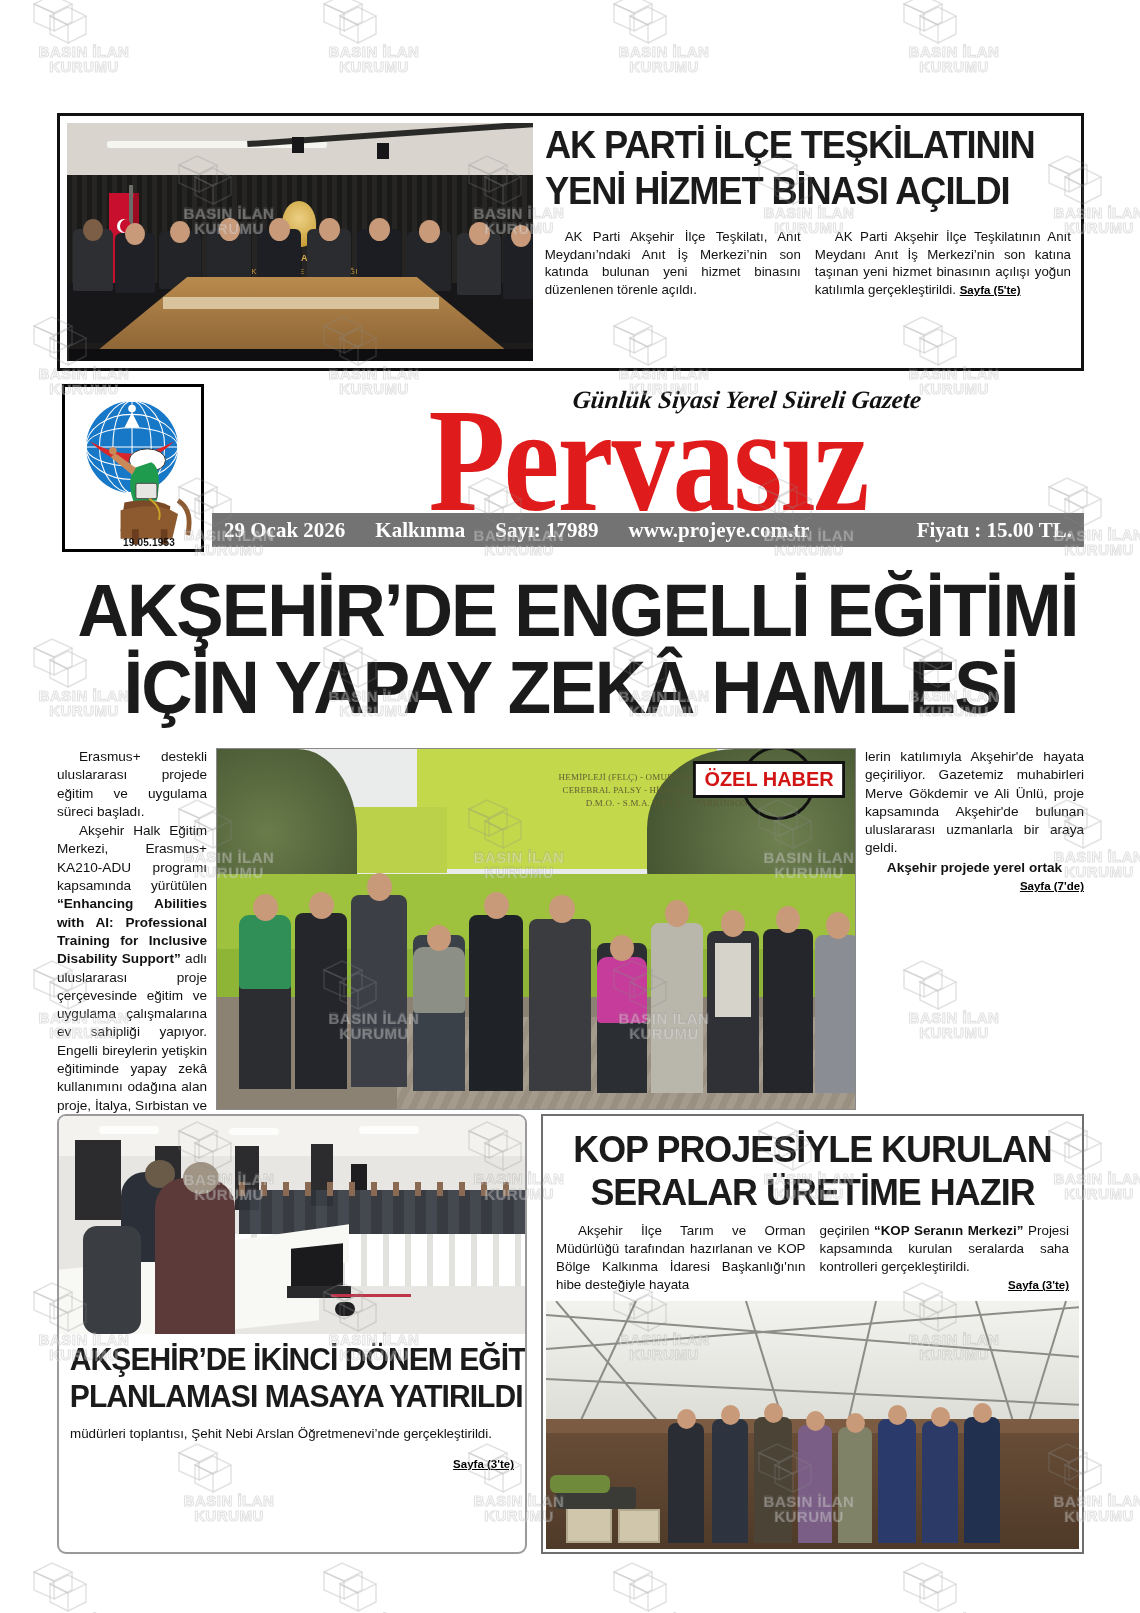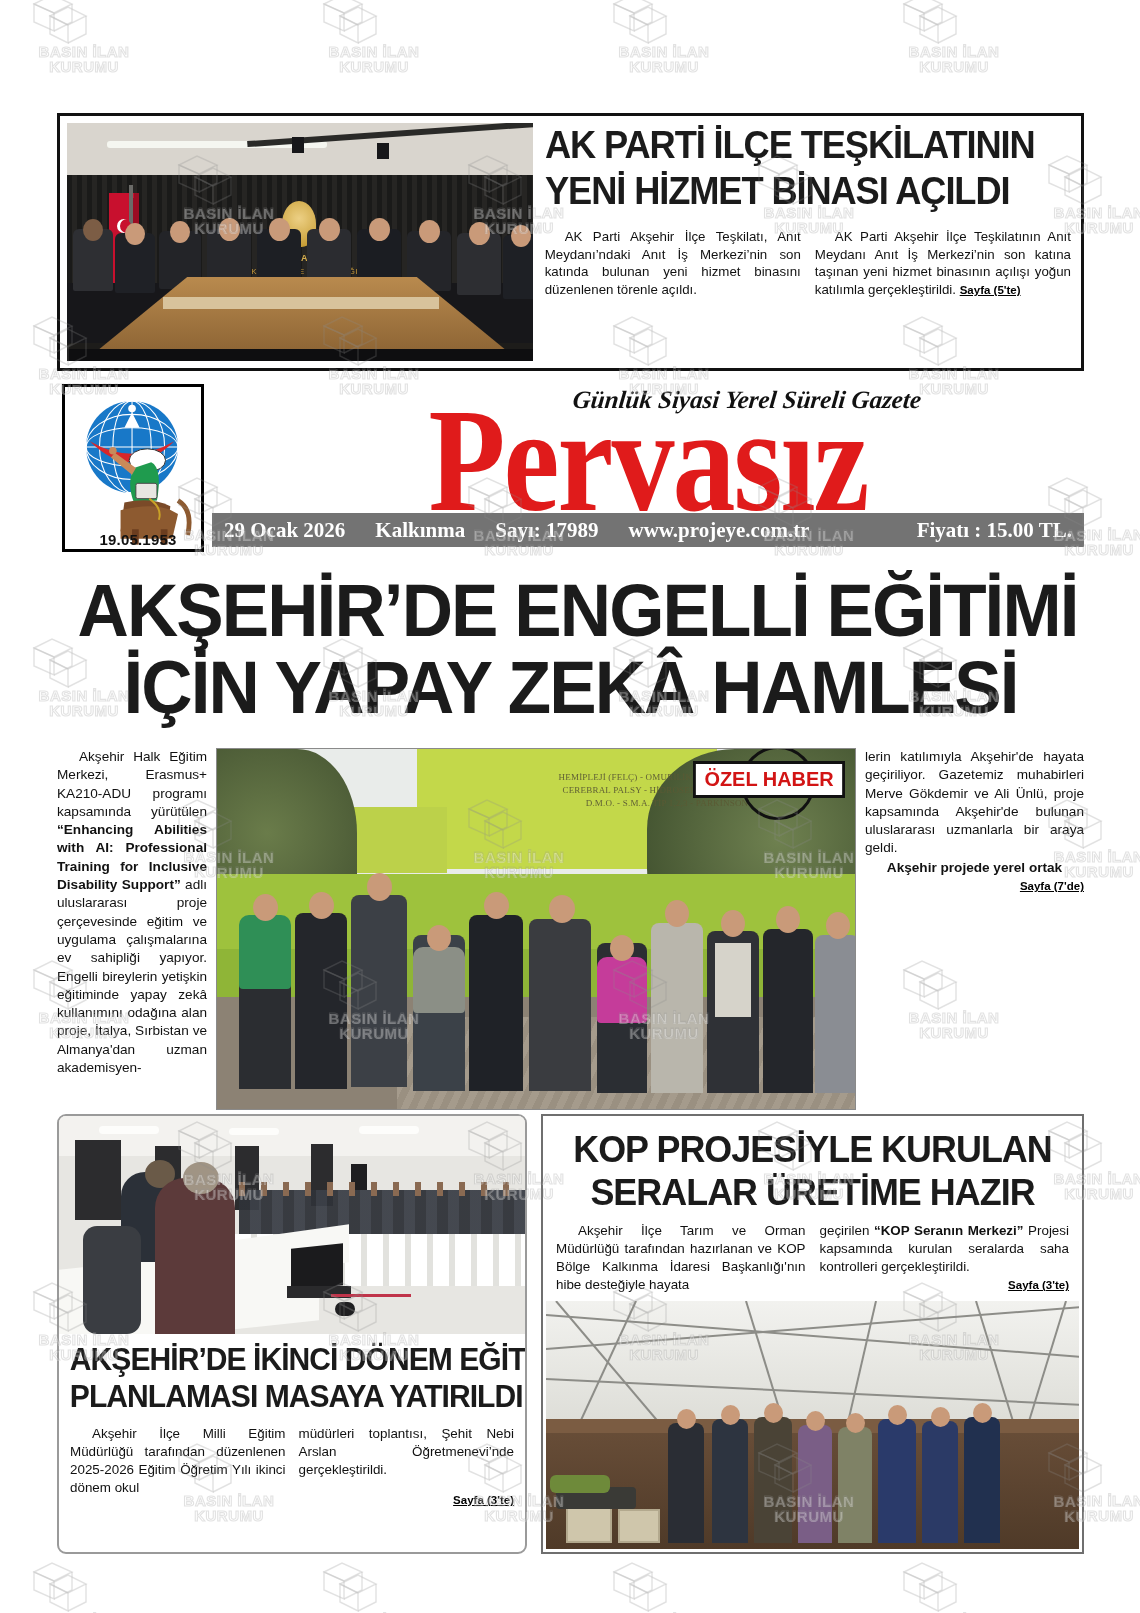--- a/index.html
+++ b/index.html
@@ -82,22 +82,22 @@
     position: absolute; left: 57px; top: 382px;
     width: 1027px; height: 172px;
   }
   #logo-box {
     position: absolute; left: 5px; top: 2px;
     width: 142px; height: 168px;
     border: 3px solid #000; background: #fff;
     overflow: hidden;
   }
   #logo-year {
-    position: absolute; bottom: 1px; left: 5px; width: 100%;
-    text-align: center; font-size: 15px; font-weight: bold;
+    position: absolute; bottom: 1px; left: 16px; width: 100%;
+    text-align: center; font-size: 10px; font-weight: bold;
     color: #111; letter-spacing: .2px;
   }
   #tagline {
     position: absolute; left: 500px; top: 4px;
     width: 380px; text-align: center;
     font-family: "Liberation Serif", serif;
     font-style: italic; font-weight: bold;
     font-size: 25px; color: #111;
     transform: skewX(-6deg);
   }
@@ -348,20 +348,21 @@
   </div>
 
   <div id="mainhead">
     <div class="l">AKŞEHİR’DE ENGELLİ EĞİTİMİ</div>
     <div class="l">İÇİN YAPAY ZEKÂ HAMLESİ</div>
   </div>
 
   <div id="mainrow">
 
     <div id="main-left" class="body-col">
+      <p>Erasmus+ destekli uluslararası projede eğitim ve uygulama süreci başladı.</p>
       <p><span>Akşehir Halk Eğitim Merkezi, Erasmus+ KA210-ADU programı kapsamında yürütülen</span>
         <b>“Enhancing Abilities with AI: Professional Training for Inclusive Disability Support”</b>
         <span>adlı uluslararası proje çerçevesinde eğitim ve uygulama çalışmalarına ev sahipliği yapıyor. Engelli bireylerin yetişkin eğitiminde yapay zekâ kullanımını odağına alan proje, İtalya, Sırbistan ve Almanya'dan uzman akademisyen-</span>
       </p>
     </div>
 
     <div id="main-photo">
       <div class="scene">
 
         <div style="position:absolute;inset:0;background:#cfd3cf;"></div>
@@ -456,23 +457,20 @@
         <div style="position:absolute;left:272px;top:178px;width:80px;height:3px;background:#c0344a;"></div>
         <div style="position:absolute;left:276px;top:186px;width:20px;height:14px;border-radius:7px;background:#1f1f21;"></div>
       </div>
     </div>
     <div id="bl-head">
       <div>AKŞEHİR’DE İKİNCİ DÖNEM EĞİTİM</div>
       <div>PLANLAMASI MASAYA YATIRILDI</div>
     </div>
     <div id="bl-cols">
       <div class="col">
-        <span style="display:inline-block;width:22px;"></span><span>Akşehir İlçe Milli Eğitim Müdürlüğü tarafından düzenlenen 2025-2026 Eğitim Öğretim Yılı ikinci dönem okul</span>
-      </div>
-      <div class="col">
         <span>müdürleri toplantısı, Şehit Nebi Arslan Öğretmenevi’nde gerçekleştirildi.</span>
         <div style="text-align:right;margin-top:12px;"><span class="page-ref">Sayfa (3'te)</span></div>
       </div>
     </div>
   </div>
 
   <div id="br-box">
     <div id="br-head">
       <div>KOP PROJESİYLE KURULAN</div>
       <div>SERALAR ÜRETİME HAZIR</div>

